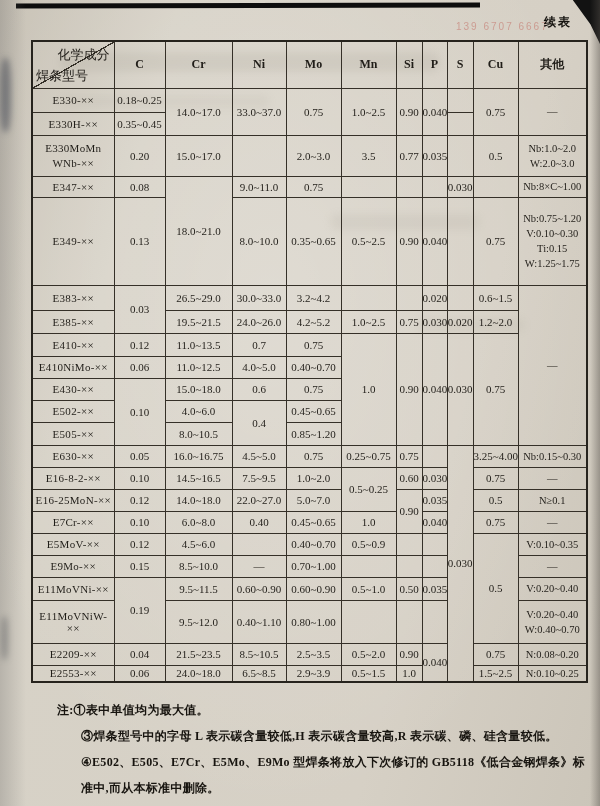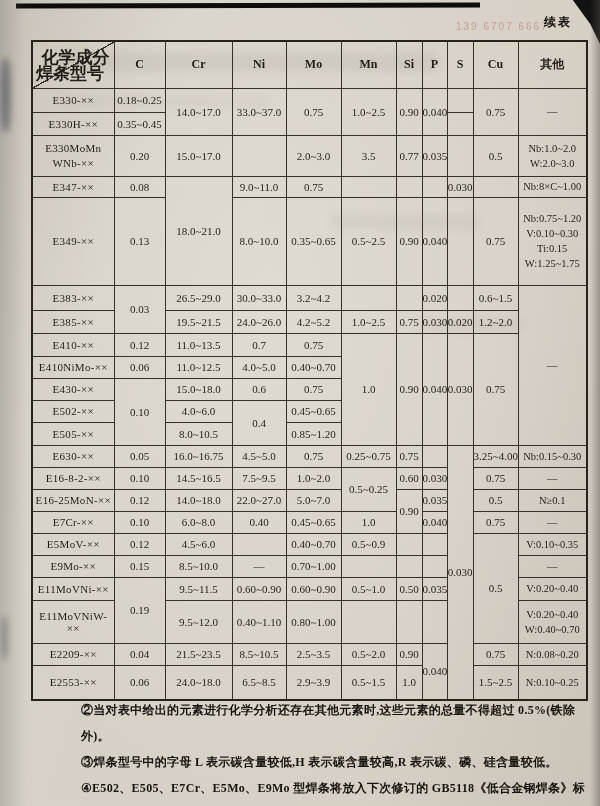--- a/index.html
+++ b/index.html
@@ -34,21 +34,21 @@
   
   .table-wrap{position:absolute;left:31px;top:40px;}
   table{border-collapse:collapse;table-layout:fixed;width:555px;border:2px solid #26231d;}
   th,td{border:1px solid #353028;padding:0;text-align:center;vertical-align:middle;
         font-size:11px;color:#211e19;overflow:hidden;}
   thead tr{height:47px;}
   th{font-weight:600;font-size:12px;}
   td.model{font-size:11px;letter-spacing:.3px;}
   td.other{font-size:10.5px;}
   td .ln{line-height:15px;}
-  th.diag{position:relative;font-size:17px;font-weight:bold;
+  th.diag{position:relative;font-size:13px;font-weight:normal;
     background-image:linear-gradient(to bottom right,
       rgba(0,0,0,0) calc(50% - 0.6px), #353028 calc(50% - 0.6px),
       #353028 calc(50% + 0.6px), rgba(0,0,0,0) calc(50% + 0.6px));}
   th.diag .dtop{position:absolute;right:4px;top:4px;}
   th.diag .dbot{position:absolute;left:3px;bottom:3px;}
   
   .notes{position:absolute;left:57px;top:697px;width:536px;font-size:12px;font-weight:bold;
          color:#17140f;line-height:26px;letter-spacing:.3px;}
   .note-line{padding-left:24px;}
   .note-line.first{padding-left:0;}
@@ -332,33 +332,33 @@
             <td>0.04</td>
             <td>21.5~23.5</td>
             <td>8.5~10.5</td>
             <td>2.5~3.5</td>
             <td>0.5~2.0</td>
             <td>0.90</td>
             <td rowspan="2">0.040</td>
             <td>0.75</td>
             <td class="other">N:0.08~0.20</td>
           </tr>
-          <tr style="height: 35px; padding-left: 24px;">
+          <tr style="height: 17px; padding-left: 24px;">
             <td class="model">E2553-××</td>
             <td>0.06</td>
             <td>24.0~18.0</td>
             <td>6.5~8.5</td>
             <td>2.9~3.9</td>
             <td>0.5~1.5</td>
             <td>1.0</td>
             <td>1.5~2.5</td>
             <td class="other">N:0.10~0.25</td>
           </tr>
         </tbody>
     </table>
   </div>
 
   <div class="notes" id="notes">
-      <div class="note-line">②当对表中给出的元素进行化学分析还存在其他元素时,这些元素的总量不得超过 0.5%(铁除外)。</div>
+      <div class="note-line first"><span>注:</span>①表中单值均为最大值。</div>
       <div class="note-line">③焊条型号中的字母 L 表示碳含量较低,H 表示碳含量较高,R 表示碳、磷、硅含量较低。</div>
       <div class="note-line">④E502、E505、E7Cr、E5Mo、E9Mo 型焊条将放入下次修订的 GB5118《低合金钢焊条》标准中,而从本标准中删除。</div>
     </div>
 </div>
 
 </body></html>

